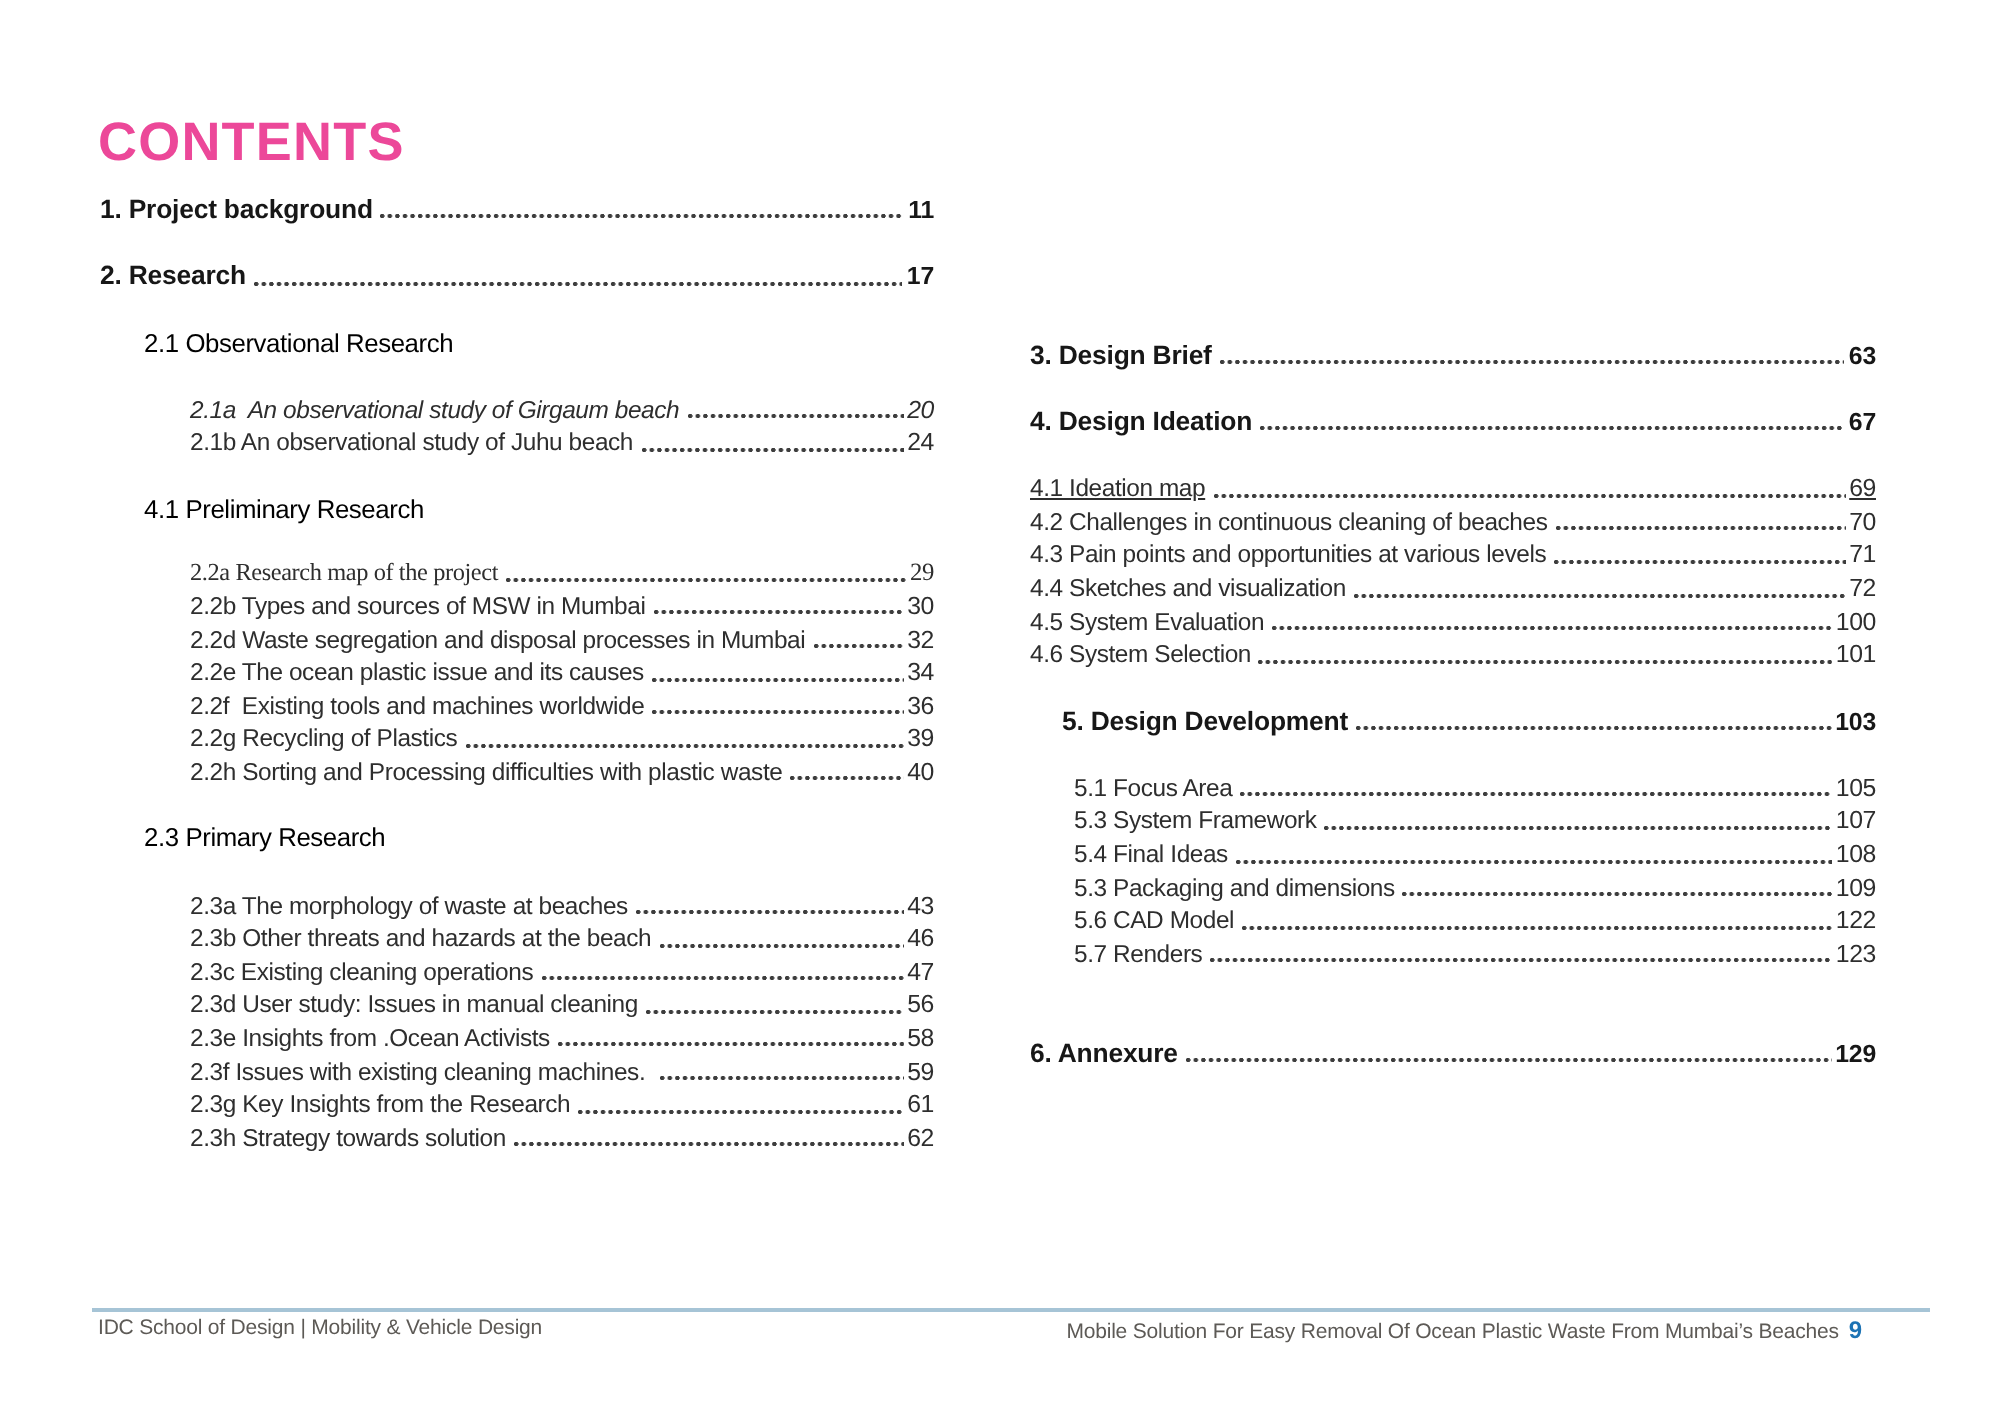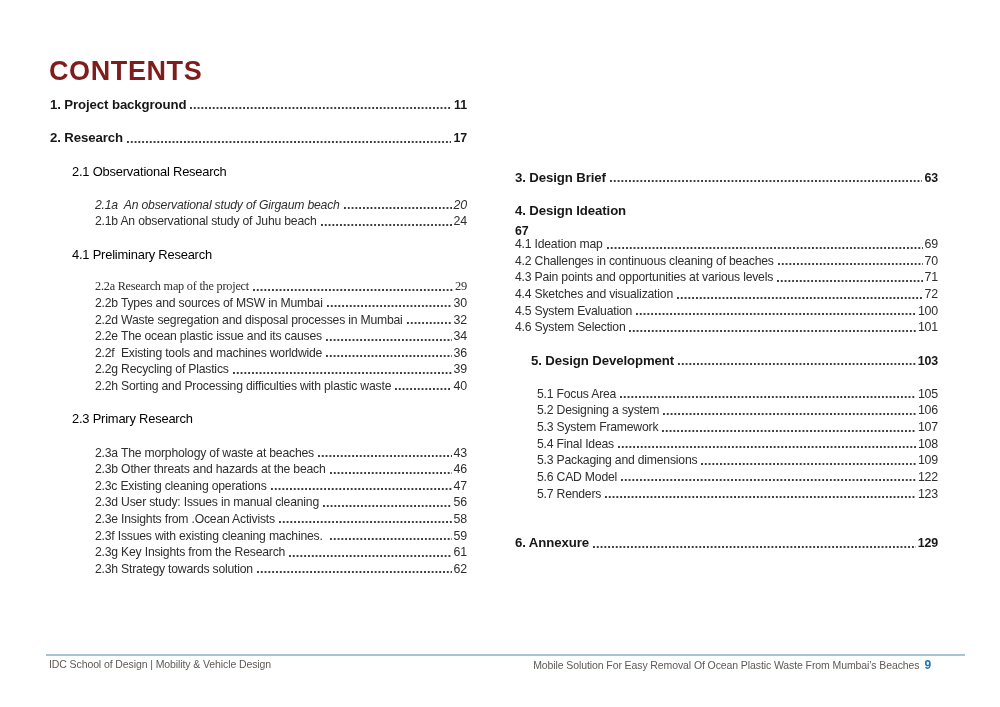--- a/index.html
+++ b/index.html
@@ -3,21 +3,21 @@
 <meta charset="utf-8">
 <style>
   * { margin: 0; padding: 0; box-sizing: border-box; }
   html, body { width: 1000px; height: 707px; background: #ffffff; }
   body { font-family: "Liberation Sans", "DejaVu Sans", sans-serif; position: relative; overflow: hidden; }
 
   .page { position: absolute; left: 0; top: 0; width: 1000px; height: 707px; background: #ffffff; }
 
   .doc-title {
     position: absolute; left: 49px; top: 56px;
-    font-size: 27px; font-weight: bold; color: #7f1d1d;
+    font-size: 27px; font-weight: bold; color: #ec4899;
     letter-spacing: 0.6px;
   }
 
   .toc-col { position: absolute; }
   .toc-col.left  { left: 50px;  top: 97px; width: 417px; }
   .toc-col.right { left: 515px; top: 169.7px; width: 423px; }
 
   .row {
     display: flex; align-items: baseline;
     height: 16.63px; line-height: 16.63px;
@@ -171,26 +171,26 @@
         <span class="page-num">62</span>
       </div>
     </div>
 
   <div class="toc-col right">
       <div class="row lvl0 bold">
         <span class="label">3. Design Brief</span>
         <span class="dots"></span>
         <span class="page-num">63</span>
       </div>
-      <div class="row lvl0 bold" style="margin-top: 16.63px; flex-direction: column;">
+      <div class="row lvl0 bold" style="margin-top: 16.63px;">
         <span class="label">4. Design Ideation</span>
         <span class="dots"></span>
         <span class="page-num">67</span>
       </div>
-      <div class="row lvl0" style="margin-top: 16.63px;">
+      <div class="row lvl0" style="margin-top: 16.63px; text-decoration: underline;">
         <span class="label">4.1 Ideation map</span>
         <span class="dots"></span>
         <span class="page-num">69</span>
       </div>
       <div class="row lvl0">
         <span class="label">4.2 Challenges in continuous cleaning of beaches</span>
         <span class="dots"></span>
         <span class="page-num">70</span>
       </div>
       <div class="row lvl0">
@@ -215,25 +215,20 @@
       </div>
       <div class="row lvl0 bold" style="margin-top: 16.63px; margin-left: 16px;">
         <span class="label">5. Design Development</span>
         <span class="dots"></span>
         <span class="page-num">103</span>
       </div>
       <div class="row lvl1" style="margin-top: 16.63px;">
         <span class="label">5.1 Focus Area</span>
         <span class="dots"></span>
         <span class="page-num">105</span>
-      </div>
-      <div class="row lvl1">
-        <span class="label">5.2 Designing a system</span>
-        <span class="dots"></span>
-        <span class="page-num">106</span>
       </div>
       <div class="row lvl1">
         <span class="label">5.3 System Framework</span>
         <span class="dots"></span>
         <span class="page-num">107</span>
       </div>
       <div class="row lvl1">
         <span class="label">5.4 Final Ideas</span>
         <span class="dots"></span>
         <span class="page-num">108</span>

